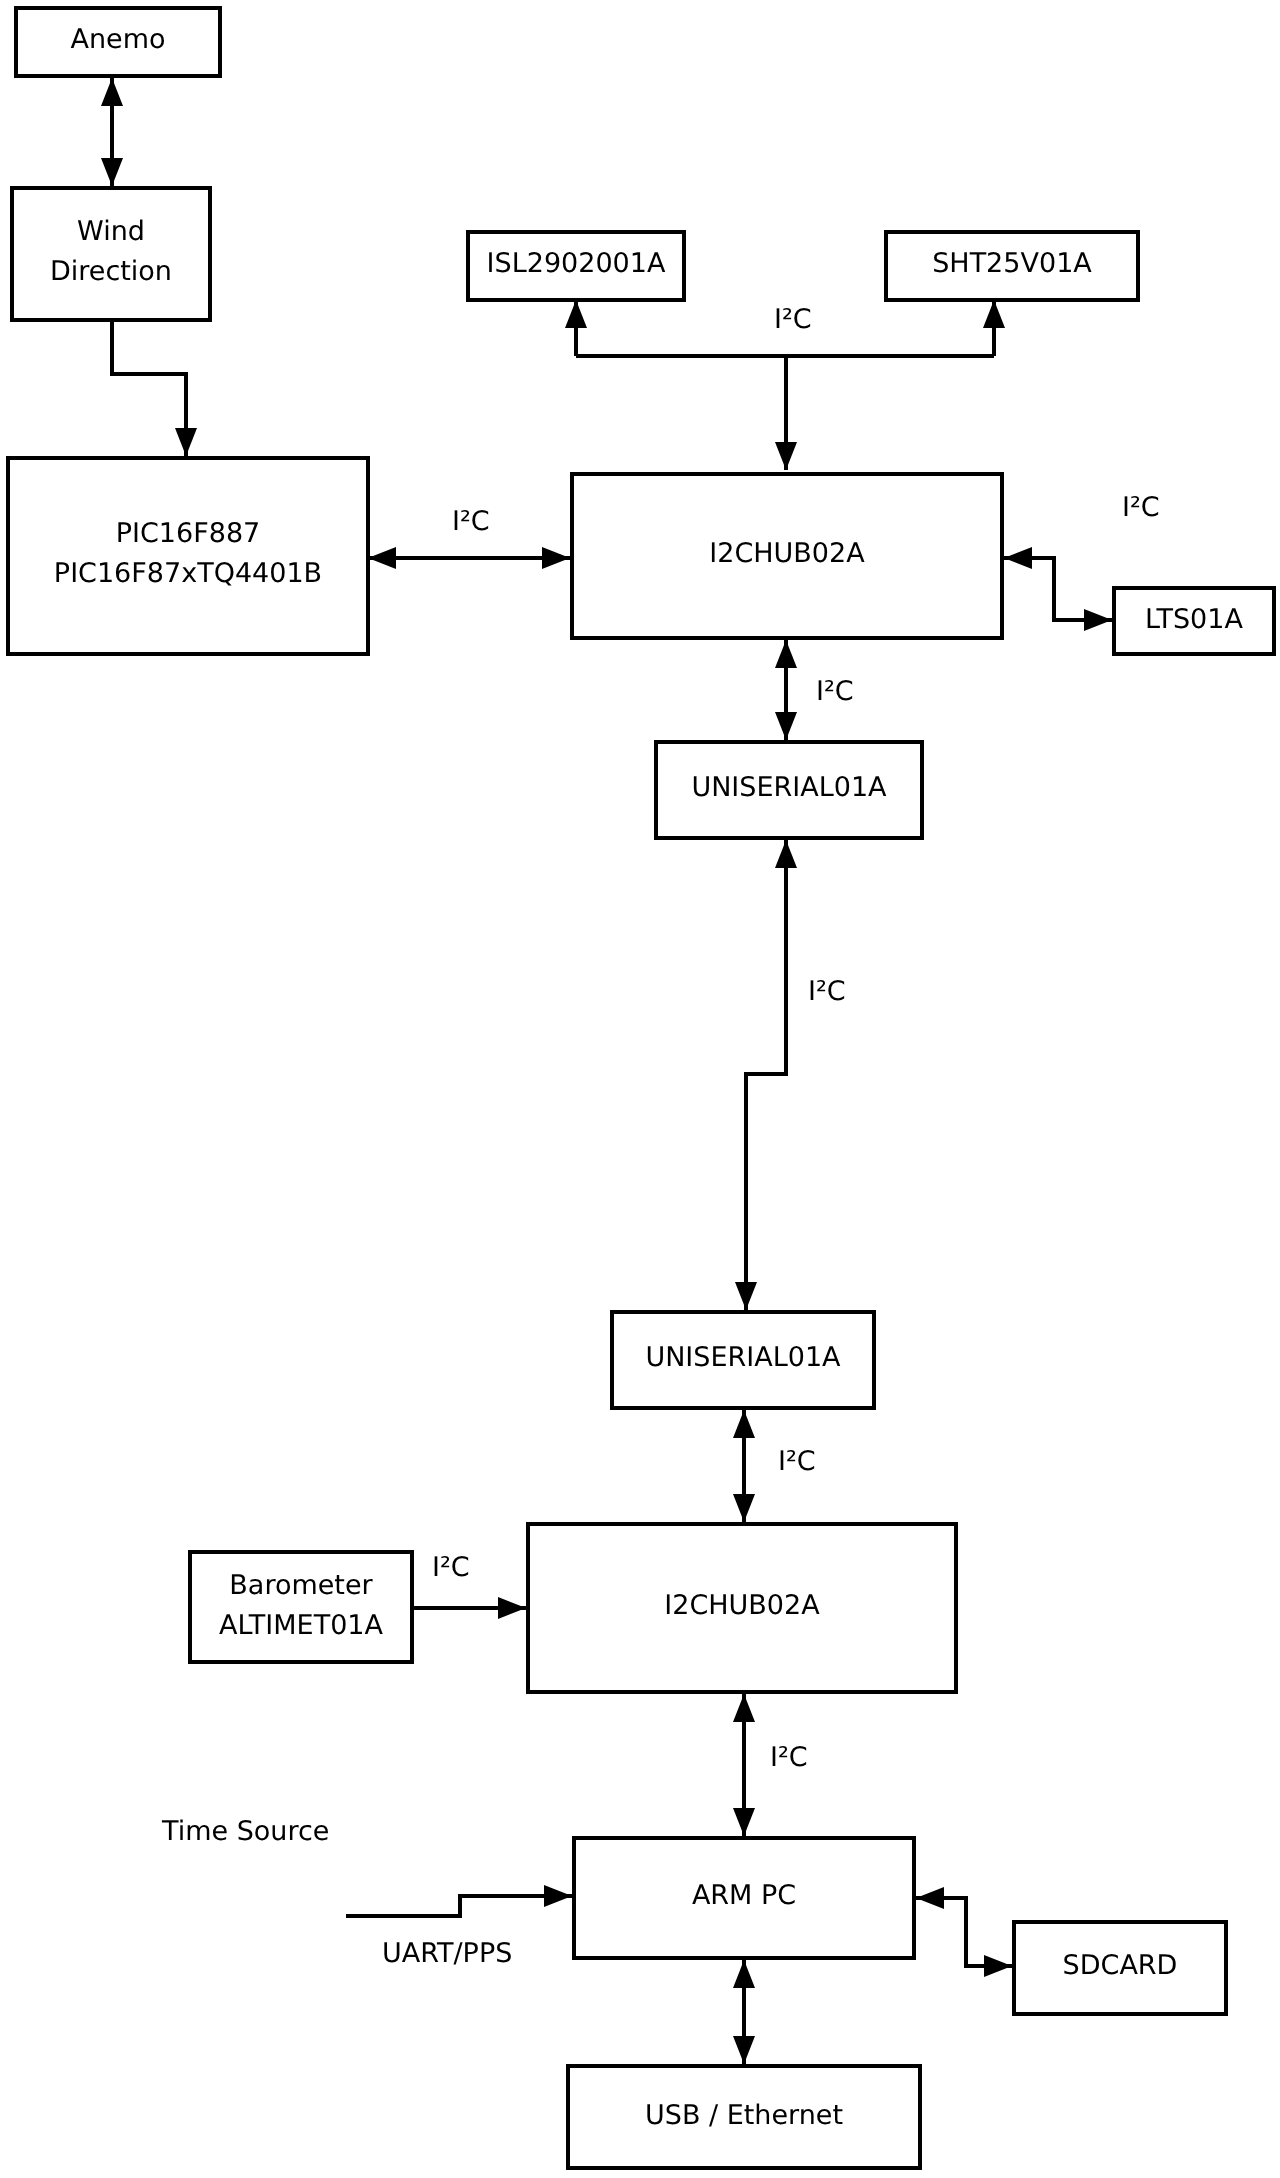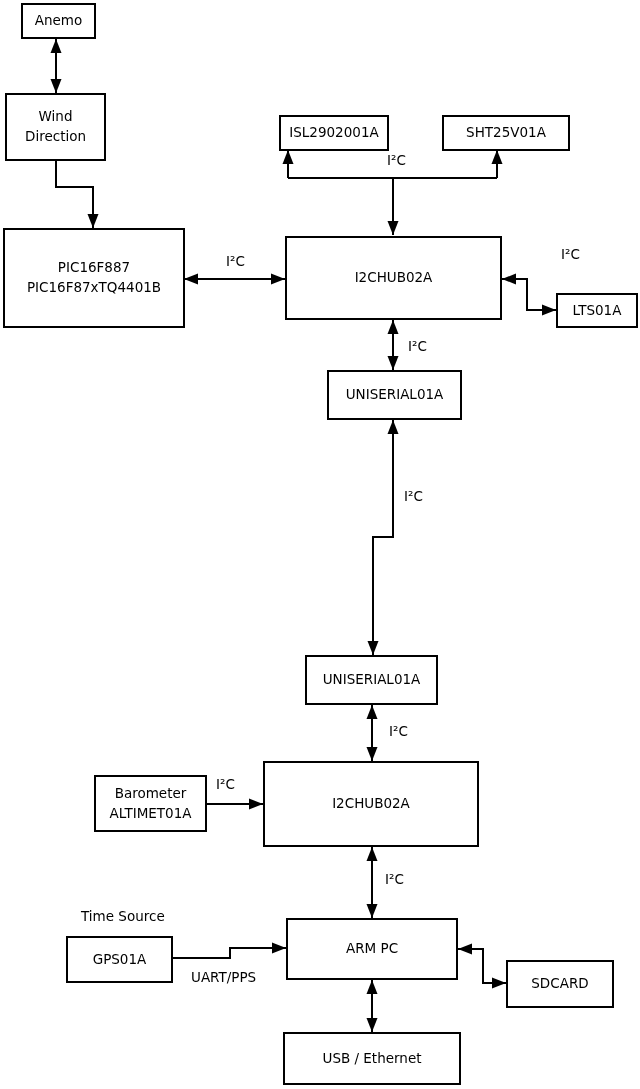--- a/index.html
+++ b/index.html
@@ -114,35 +114,35 @@
       <polygon points="506,983 492,977.5 492,988.5"></polygon>
     </g>
 
     <g>
       <path d="M372,980 V1032"></path>
       <polygon points="372,980 366.5,994 377.5,994"></polygon>
       <polygon points="372,1032 366.5,1018 377.5,1018"></polygon>
     </g>
   </svg>
 
-  <div class="node" style="left:21px; top:3px; width:75px; height:36px;">
+  <div class="node" style="left:7px; top:3px; width:104px; height:36px;">
     <span>Anemo</span>
   </div>
 
   <div class="node" style="left:5px; top:93px; width:101px; height:68px;">
     <span>Wind</span>
     <span>Direction</span>
   </div>
 
   <div class="node" style="left:3px; top:228px; width:182px; height:100px;">
     <span>PIC16F887</span>
     <span>PIC16F87xTQ4401B</span>
   </div>
 
-  <div class="node" style="left:233px; top:115px; width:110px; height:36px;margin-left:46px;">
+  <div class="node" style="left:233px; top:115px; width:110px; height:36px;">
     <span>ISL2902001A</span>
   </div>
 
   <div class="node" style="left:442px; top:115px; width:128px; height:36px;">
     <span>SHT25V01A</span>
   </div>
 
   <div class="node" style="left:285px; top:236px; width:217px; height:84px;">
     <span>I2CHUB02A</span>
   </div>
@@ -161,23 +161,20 @@
 
   <div class="node" style="left:263px; top:761px; width:216px; height:86px;">
     <span>I2CHUB02A</span>
   </div>
 
   <div class="node" style="left:74px; top:775px; width:113px; height:57px;margin-left:20px;">
     <span>Barometer</span>
     <span>ALTIMET01A</span>
   </div>
 
-  <div class="node" style="left:66px; top:936px; width:107px; height:47px;">
-    <span>GPS01A</span>
-  </div>
 
   <div class="node" style="left:286px; top:918px; width:172px; height:62px;">
     <span>ARM PC</span>
   </div>
 
   <div class="node" style="left:506px; top:960px; width:108px; height:48px;">
     <span>SDCARD</span>
   </div>
 
   <div class="node" style="left:283px; top:1032px; width:178px; height:53px;">

